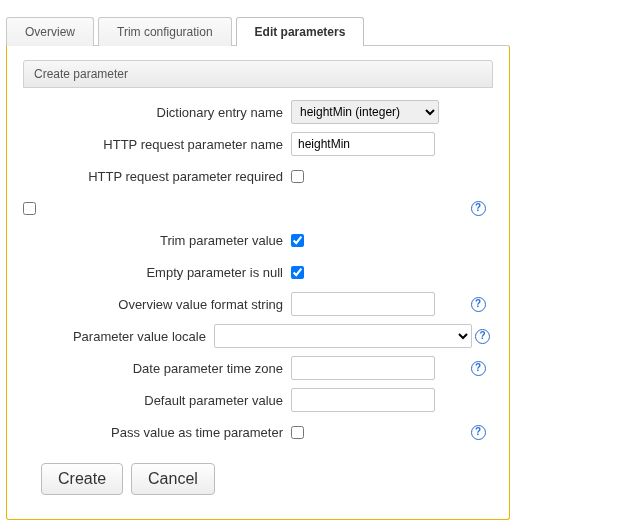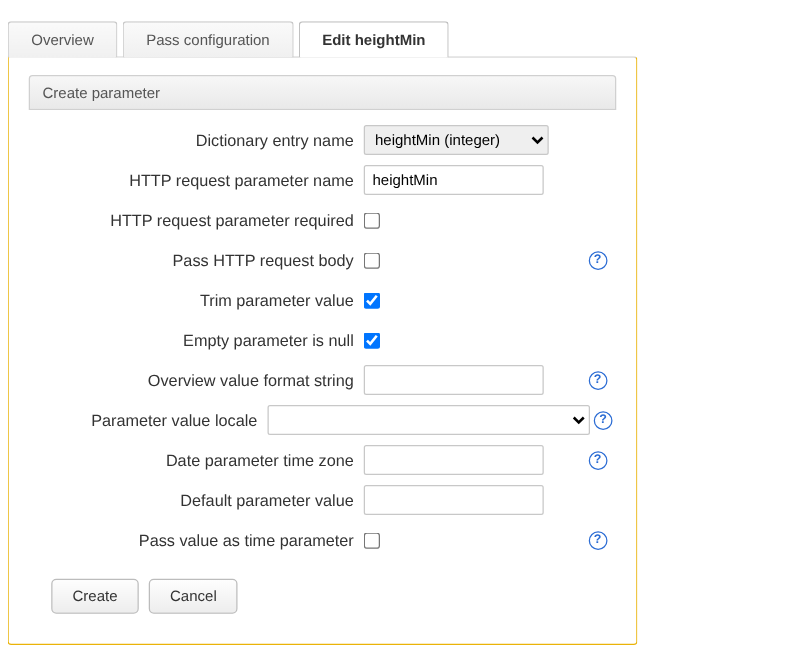--- a/index.html
+++ b/index.html
@@ -115,21 +115,21 @@
     margin-top: 18px;
     margin-left: 18px;
     display: flex;
     gap: 8px;
   }
   button.btn {
     border: 1px solid #bcbcbc;
     background: linear-gradient(#fefefe, #ededed);
     border-radius: 4px;
     padding: 6px 16px;
-    font-size: 12px;
+    font-size: 16px;
     color: #333;
     cursor: pointer;
     text-align: center;
   }
   .help {
     width: 15px;
     height: 15px;
     border: 1.5px solid #2b6cd4;
     border-radius: 50%;
     color: #2b6cd4;
@@ -143,22 +143,22 @@
     box-sizing: border-box;
   }
 </style>
 </head>
 <body>
 
 <div class="page">
 
   <div class="tabs">
     <div class="tab">Overview</div>
-    <div class="tab">Pass configuration</div>
-    <div class="tab active">Edit heightMin</div>
+    <div class="tab">Trim configuration</div>
+    <div class="tab active">Edit parameters</div>
   </div>
 
   <div class="tab-body">
 
     <div class="panel-header">Create parameter</div>
 
     <div class="form">
 
       <div class="row">
         <div class="label">Dictionary entry name</div>
@@ -183,21 +183,20 @@
       <div class="row">
         <div class="label">HTTP request parameter required</div>
         <div class="field">
           <input type="checkbox" style="">
         </div>
         <div class="spacer"></div>
         <div class="help-slot"></div>
       </div>
 
       <div class="row">
-        <div class="label">Pass HTTP request body</div>
         <div class="field">
           <input type="checkbox" style="">
         </div>
         <div class="spacer"></div>
         <div class="help-slot">
           <span class="help">?</span>
         </div>
       </div>
 
       <div class="row">

